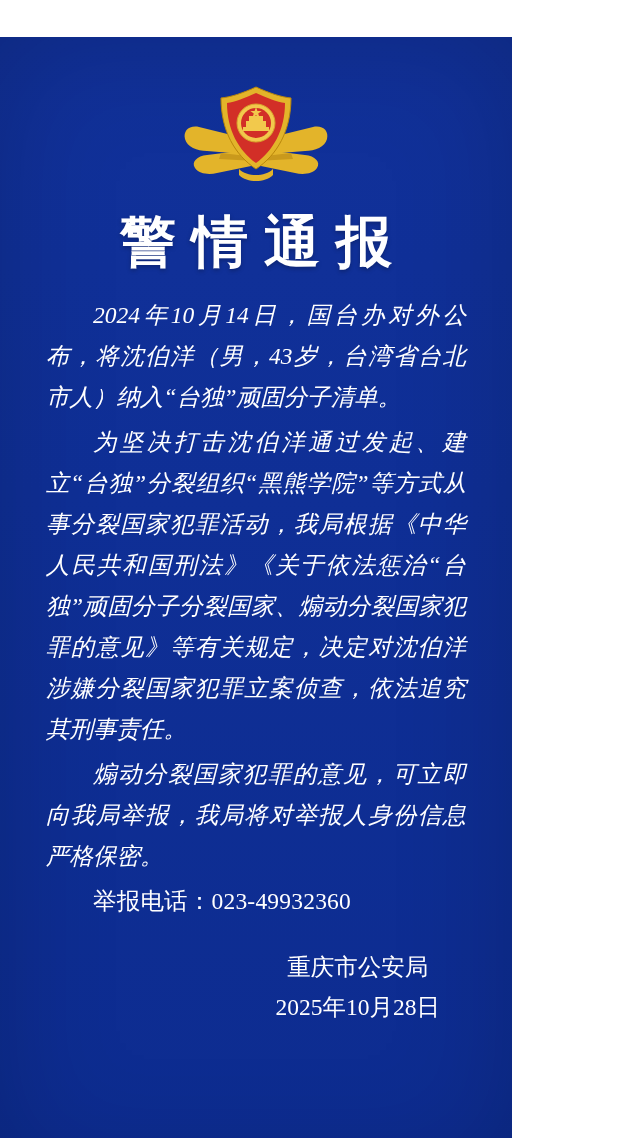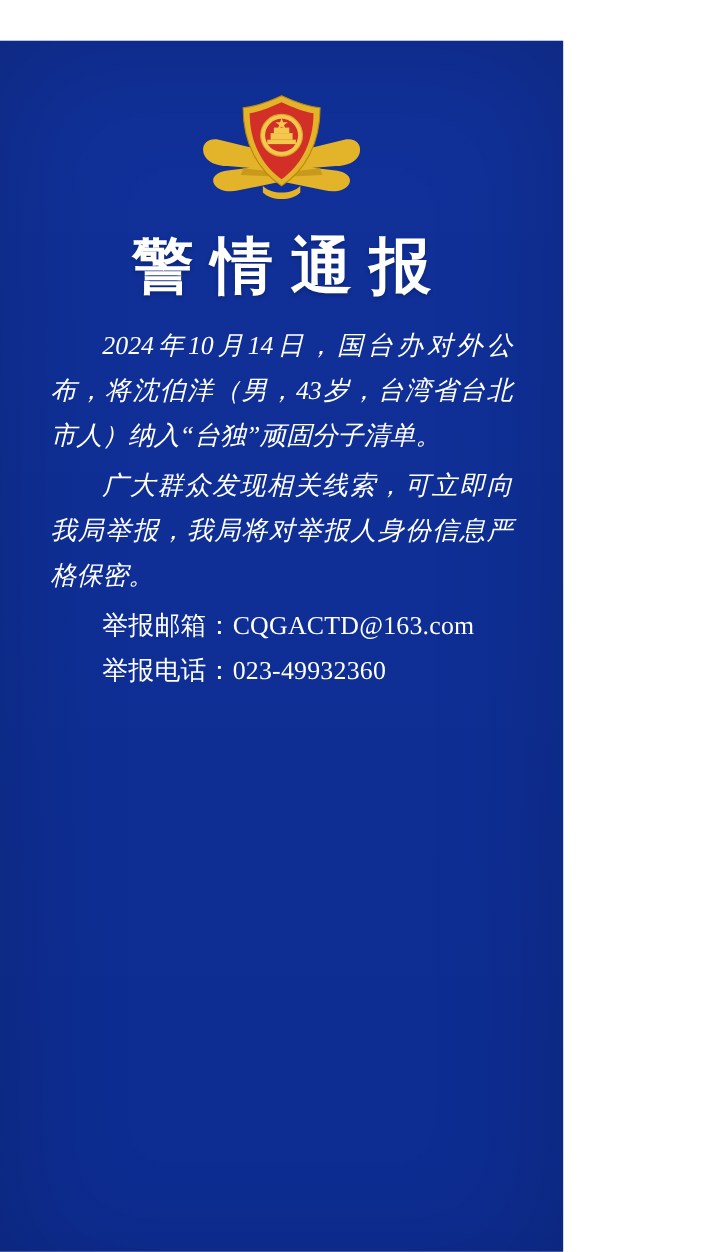--- a/index.html
+++ b/index.html
@@ -129,19 +129,23 @@
 
         <path d="M58 86 C66 94 84 94 92 86 L92 92 C84 100 66 100 58 92 Z" fill="#e3b42a"></path>
       </svg>
     </div>
   </div>
 
   <div class="title">警情通报</div>
 
   <div class="body-text">
     <p class="para">2024年10月14日，国台办对外公布，将沈伯洋（男，43岁，台湾省台北市人）纳入“台独”顽固分子清单。</p>
-    <p class="para">广大群众发现相关线索，可立即向我局举报，我局将对举报人身份信息严格保密。</p>
-    <p class="contact-line">举报邮箱：CQGACTD@163.com</p>
+    <p class="para">为坚决打击沈伯洋通过发起、建立“台独”分裂组织“黑熊学院”等方式从事分裂国家犯罪活动，我局根据《中华人民共和国刑法》《关于依法惩治“台独”顽固分子分裂国家、煽动分裂国家犯罪的意见》等有关规定，决定对沈伯洋涉嫌分裂国家犯罪立案侦查，依法追究其刑事责任。</p>
+    <p class="para">煽动分裂国家犯罪的意见，可立即向我局举报，我局将对举报人身份信息严格保密。</p>
     <p class="contact-line">举报电话：023-49932360</p>
   </div>
 
+  <div class="signature">
+    <div>重庆市公安局</div>
+    <div>2025年10月28日</div>
+  </div>
 
 </div>
 
 </body></html>

